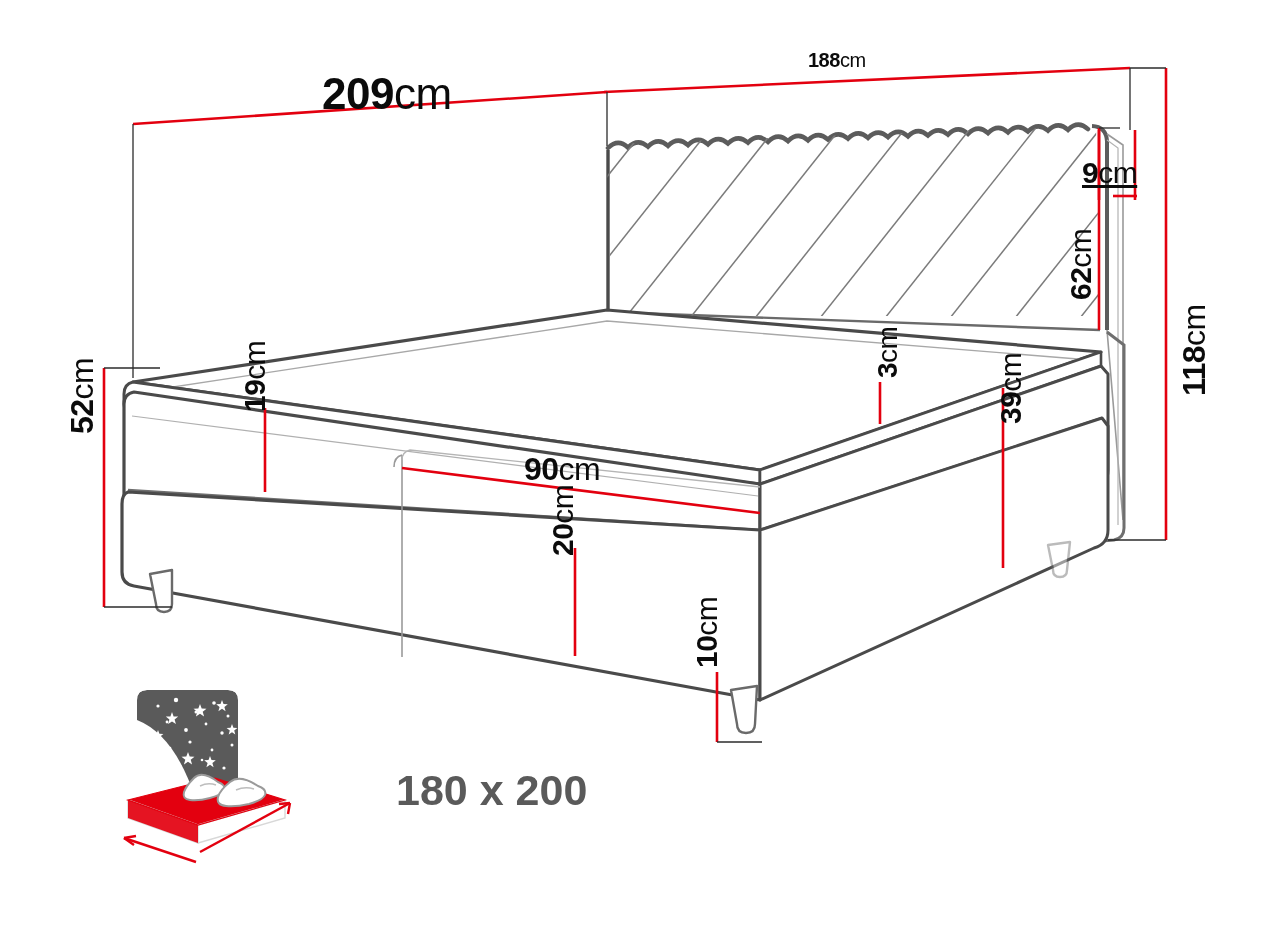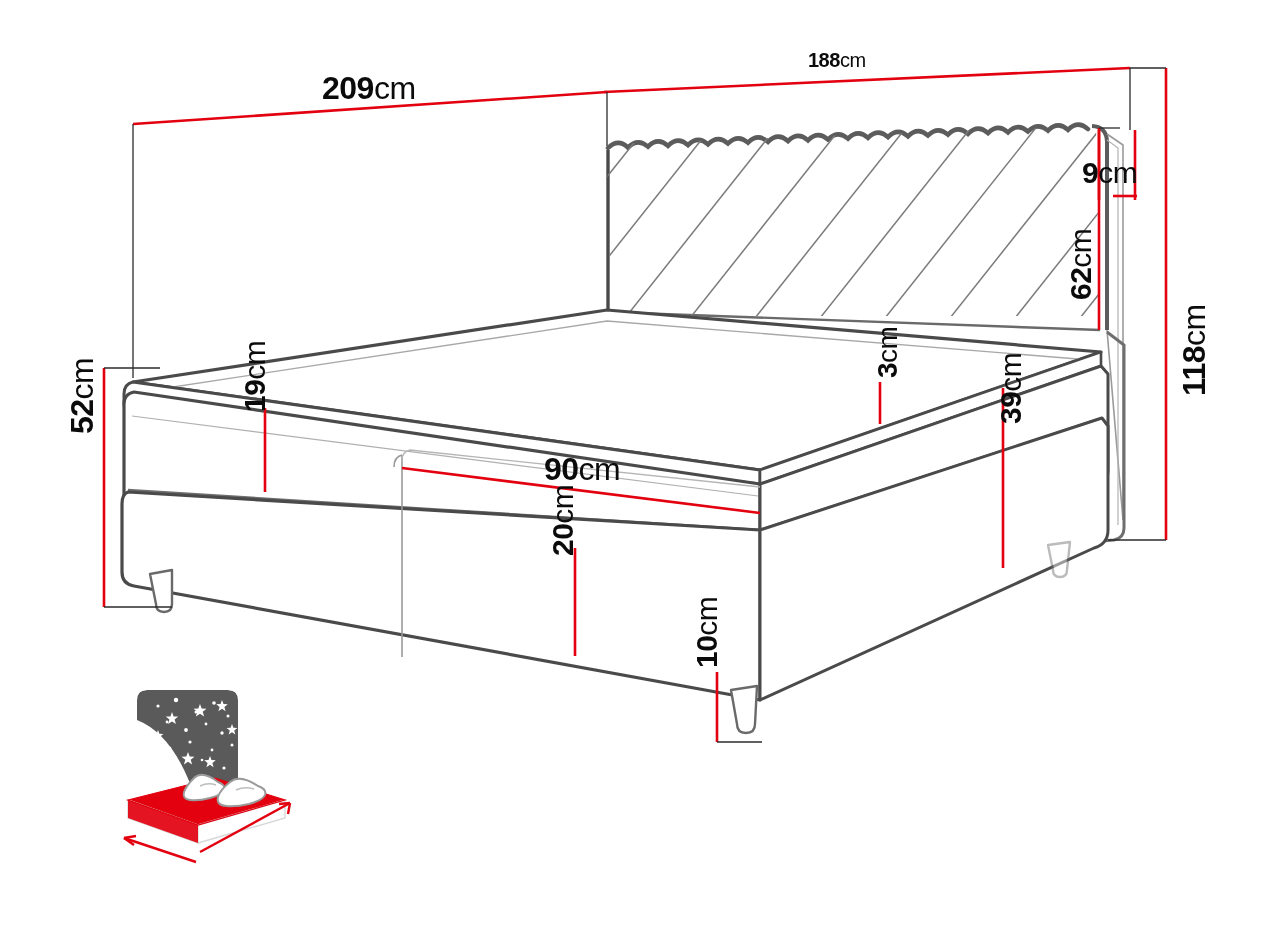--- a/index.html
+++ b/index.html
@@ -261,29 +261,29 @@
       <g stroke="#e3000f" stroke-width="2.4" fill="none">
         <path d="M 124,838 L 196,862"></path>
         <path d="M 124,838 l 12,-2 m -12,2 l 10,7"></path>
         <path d="M 290,803 L 200,852"></path>
         <path d="M 290,803 l -11,1 m 11,-1 l -2,11"></path>
       </g>
     </g>
 
   </svg>
 
-  <div class="dim-label" style="left:322px; top:72px; font-size:32px;">
+  <div class="dim-label" style="left:322px; top:72px; font-size:44px;">
     <span class="num">209</span><span class="unit">cm</span>
   </div>
 
   <div class="dim-label" style="left:808px; top:50px; font-size:20px;">
     <span class="num">188</span><span class="unit">cm</span>
   </div>
 
-  <div class="dim-label" style="left:1082px; top:158px; font-size:30px;">
+  <div class="dim-label" style="left:1082px; top:158px; font-size:30px;text-decoration:underline;">
     <span class="num">9</span><span class="unit">cm</span>
   </div>
 
   <div class="dim-label rot-90" style="left:1066px; top:300px; font-size:30px;">
     <span class="num">62</span><span class="unit">cm</span>
   </div>
 
   <div class="dim-label rot-90" style="left:1178px; top:396px; font-size:32px;">
     <span class="num">118</span><span class="unit">cm</span>
   </div>
@@ -297,26 +297,27 @@
   </div>
 
   <div class="dim-label rot-90" style="left:66px; top:434px; font-size:32px;">
     <span class="num">52</span><span class="unit">cm</span>
   </div>
 
   <div class="dim-label rot-90" style="left:240px; top:412px; font-size:30px;">
     <span class="num">19</span><span class="unit">cm</span>
   </div>
 
-  <div class="dim-label" style="left:524px; top:453px; font-size:32px;margin-left:20px;">
+  <div class="dim-label" style="left:524px; top:453px; font-size:32px;">
     <span class="num">90</span><span class="unit">cm</span>
   </div>
 
   <div class="dim-label rot-90" style="left:548px; top:556px; font-size:30px;">
     <span class="num">20</span><span class="unit">cm</span>
   </div>
 
   <div class="dim-label rot-90" style="left:692px; top:668px; font-size:30px;">
     <span class="num">10</span><span class="unit">cm</span>
   </div>
 
+  <div id="size-text">180 x 200</div>
 
 </div>
 
 </body></html>

